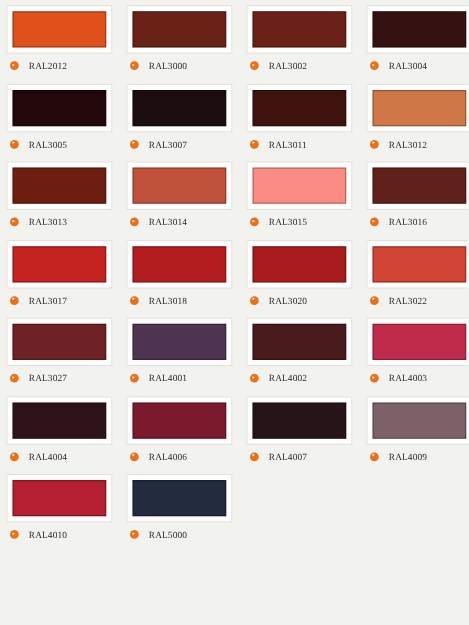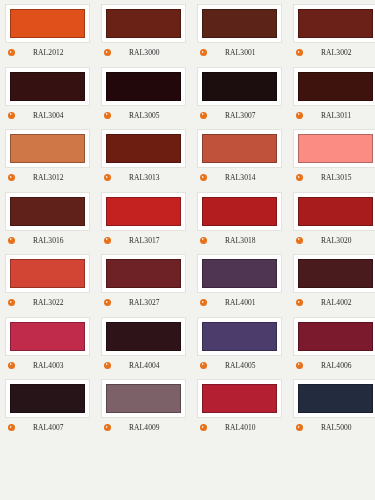--- a/index.html
+++ b/index.html
@@ -40,21 +40,21 @@
   }
 
   .swatch-color {
     flex: 1 1 auto;
     border: 1px solid rgba(0,0,0,0.28);
   }
 
   .swatch-label-row {
     display: flex;
     align-items: center;
-    gap: 18px;
+    gap: 8px;
     margin-top: 5px;
     padding-left: 3px;
   }
 
   .bullet-icon {
     width: 7px;
     height: 7px;
     flex: 0 0 7px;
     border-radius: 50%;
     background: #e8711a;
@@ -97,29 +97,20 @@
       <div class="swatch-card">
         <div class="swatch-color" style="background-color: rgb(106, 33, 22);"></div>
       </div>
       <div class="swatch-label-row">
         <span class="bullet-icon"></span>
         <span class="swatch-label">RAL3000</span>
       </div>
     </div>
     <div class="swatch-cell">
       <div class="swatch-card">
-        <div class="swatch-color" style="background-color: rgb(92, 35, 24);"></div>
-      </div>
-      <div class="swatch-label-row">
-        <span class="bullet-icon"></span>
-        <span class="swatch-label">RAL3001</span>
-      </div>
-    </div>
-    <div class="swatch-cell">
-      <div class="swatch-card">
         <div class="swatch-color" style="background-color: rgb(107, 33, 23);"></div>
       </div>
       <div class="swatch-label-row">
         <span class="bullet-icon"></span>
         <span class="swatch-label">RAL3002</span>
       </div>
     </div>
     <div class="swatch-cell">
       <div class="swatch-card">
         <div class="swatch-color" style="background-color: rgb(54, 17, 18);"></div>
@@ -277,29 +268,20 @@
       <div class="swatch-card">
         <div class="swatch-color" style="background-color: rgb(46, 20, 25);"></div>
       </div>
       <div class="swatch-label-row">
         <span class="bullet-icon"></span>
         <span class="swatch-label">RAL4004</span>
       </div>
     </div>
     <div class="swatch-cell">
       <div class="swatch-card">
-        <div class="swatch-color" style="background-color: rgb(76, 60, 108);"></div>
-      </div>
-      <div class="swatch-label-row">
-        <span class="bullet-icon"></span>
-        <span class="swatch-label">RAL4005</span>
-      </div>
-    </div>
-    <div class="swatch-cell">
-      <div class="swatch-card">
         <div class="swatch-color" style="background-color: rgb(122, 26, 44);"></div>
       </div>
       <div class="swatch-label-row">
         <span class="bullet-icon"></span>
         <span class="swatch-label">RAL4006</span>
       </div>
     </div>
     <div class="swatch-cell">
       <div class="swatch-card">
         <div class="swatch-color" style="background-color: rgb(39, 20, 24);"></div>

